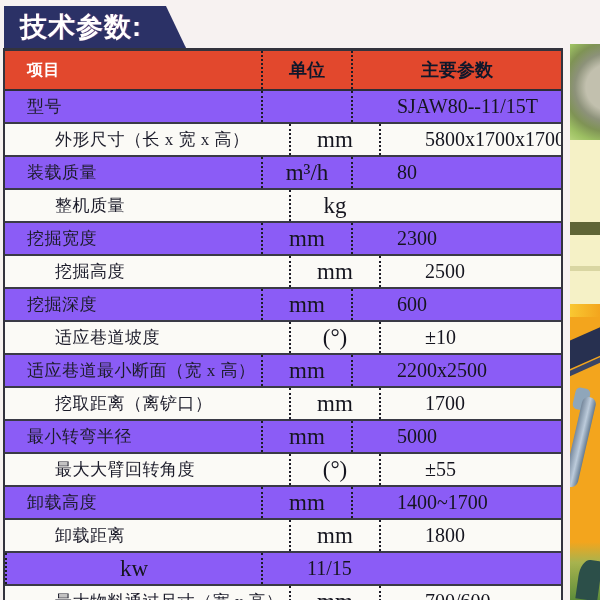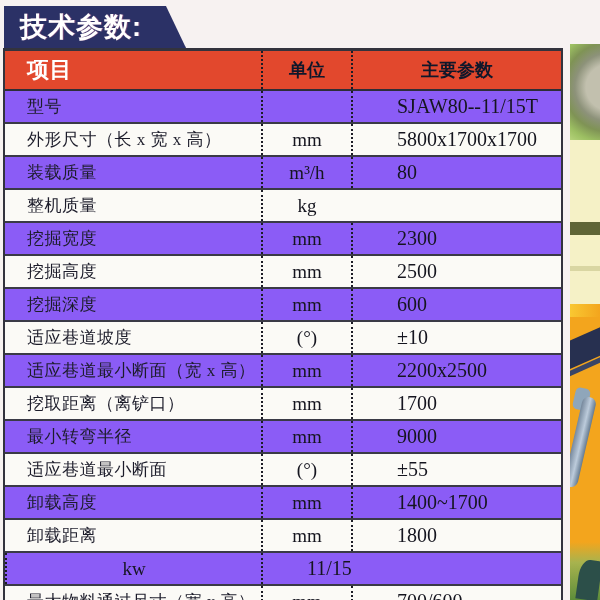--- a/index.html
+++ b/index.html
@@ -35,26 +35,26 @@
     display:grid;grid-template-columns:256px 90px 1fr;
     height:31px;align-items:center;
   }
   .trow.header{
     height:38px;background:#e2482d;color:#ffffff;font-weight:bold;
     border-bottom:2px solid #2e2e38;
   }
   .trow.header .c{font-size:18px;}
   .trow + .trow{border-top:2px solid #3a3a46;}
   .trow.alt{background:#8b5cf6;}
-  .trow.base{background:#fbfaf6;}
+  .trow.base{background:#fbfaf6;padding-left:28px;}
   .c{height:100%;display:flex;align-items:center;overflow:hidden;}
   .c.item{padding-left:22px;font-size:17px;color:#1c1c2a;letter-spacing:.5px;}
-  .c.unit{justify-content:center;font-size:19px;color:#15151f;border-left:2px dotted #1c1c26;}
+  .c.unit{justify-content:center;font-size:23px;color:#15151f;border-left:2px dotted #1c1c26;}
   .c.value{padding-left:44px;font-size:20px;color:#15151f;border-left:2px dotted #1c1c26;}
-  .trow.header .c.item{font-size:22px;color:#fff;}
+  .trow.header .c.item{font-size:16px;color:#fff;}
   .trow.header .c.unit,.trow.header .c.value{color:#0f172a;justify-content:center;padding-left:0;}
 
   
   .photo{
     position:absolute;left:570px;top:0;width:30px;height:600px;overflow:hidden;
     background:#f7f2f1;
   }
   .ph{position:absolute;left:0;width:30px;}
   .ph-wheel{top:44px;height:96px;
     background:radial-gradient(circle at 130% 45%, #c2c0ae 0 35%, #8d927a 52%, #7f9355 68%, #9cbf62 85%, #b5d37a 100%);}
@@ -139,24 +139,24 @@
           <div class="c value">2200x2500</div>
         </div>
         <div class="trow base">
           <div class="c item">挖取距离（离铲口）</div>
           <div class="c unit">mm</div>
           <div class="c value">1700</div>
         </div>
         <div class="trow alt">
           <div class="c item">最小转弯半径</div>
           <div class="c unit">mm</div>
-          <div class="c value">9000</div>
+          <div class="c value">5000</div>
         </div>
         <div class="trow base">
-          <div class="c item">适应巷道最小断面</div>
+          <div class="c item">最大大臂回转角度</div>
           <div class="c unit">(°)</div>
           <div class="c value">±55</div>
         </div>
         <div class="trow alt">
           <div class="c item">卸载高度</div>
           <div class="c unit">mm</div>
           <div class="c value">1400~1700</div>
         </div>
         <div class="trow base">
           <div class="c item">卸载距离</div>

